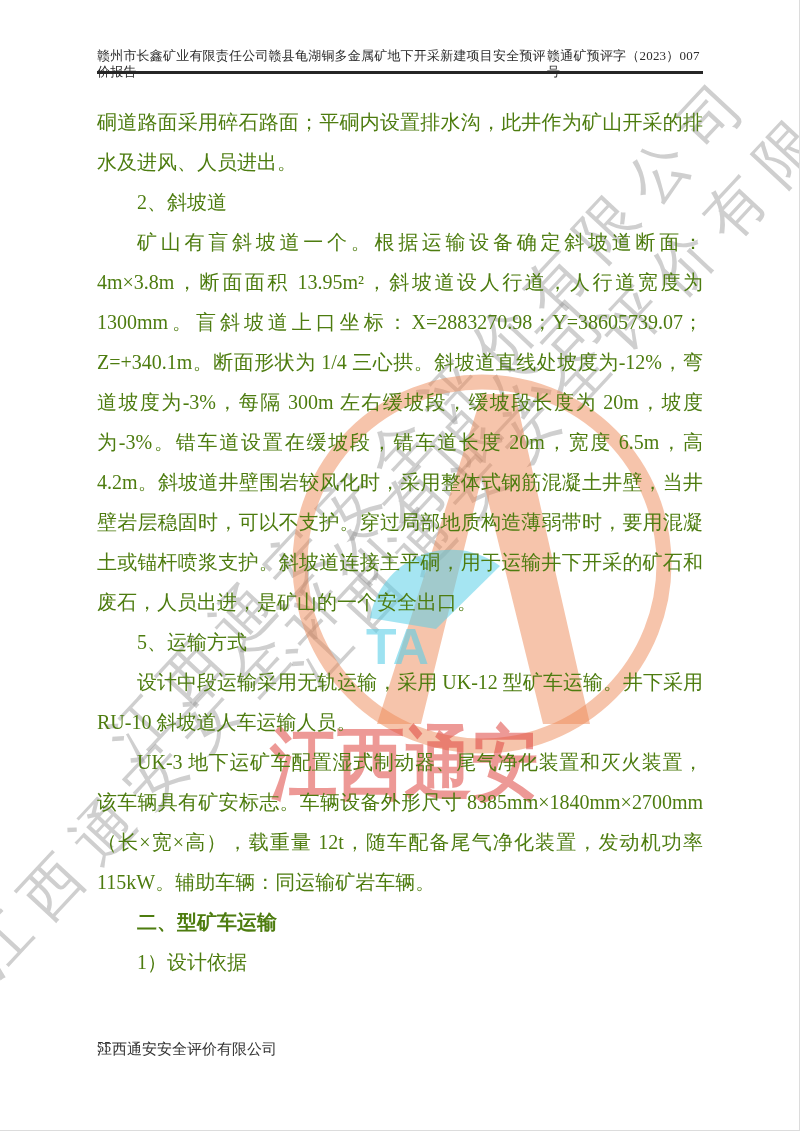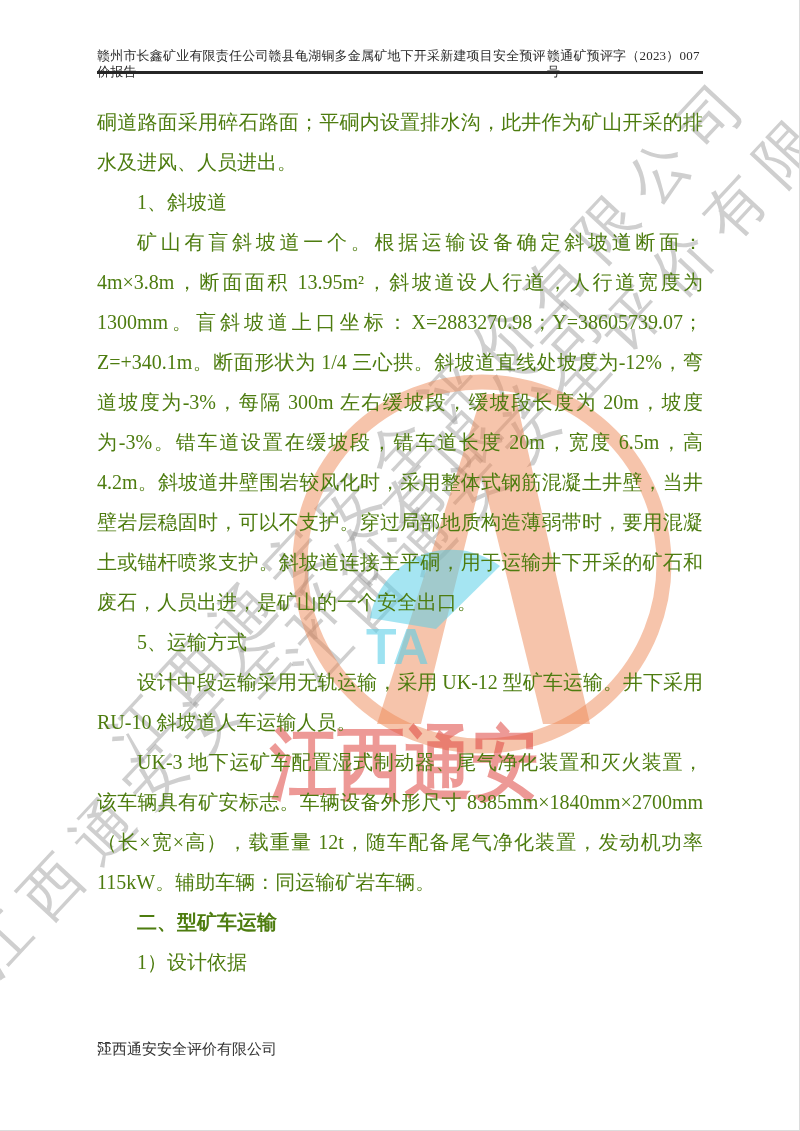--- a/index.html
+++ b/index.html
@@ -93,21 +93,21 @@
   </div>
 
   <div class="hdr">
     <span>赣州市长鑫矿业有限责任公司赣县龟湖铜多金属矿地下开采新建项目安全预评价报告</span>
     <span>赣通矿预评字（2023）007 号</span>
   </div>
   <div class="hdr-rule"></div>
 
   <div class="body-text">
       <div class="para">硐道路面采用碎石路面；平硐内设置排水沟，此井作为矿山开采的排水及进风、人员进出。</div>
-      <div class="para ind">1、斜坡道</div>
+      <div class="para ind">2、斜坡道</div>
       <div class="para ind">矿山有盲斜坡道一个。根据运输设备确定斜坡道断面：4m×3.8m，断面面积 13.95m²，斜坡道设人行道，人行道宽度为 1300mm。盲斜坡道上口坐标：X=2883270.98；Y=38605739.07；Z=+340.1m。断面形状为 1/4 三心拱。斜坡道直线处坡度为-12%，弯道坡度为-3%，每隔 300m 左右缓坡段，缓坡段长度为 20m，坡度为-3%。错车道设置在缓坡段，错车道长度 20m，宽度 6.5m，高 4.2m。斜坡道井壁围岩较风化时，采用整体式钢筋混凝土井壁，当井壁岩层稳固时，可以不支护。穿过局部地质构造薄弱带时，要用混凝土或锚杆喷浆支护。斜坡道连接主平硐，用于运输井下开采的矿石和废石，人员出进，是矿山的一个安全出口。</div>
       <div class="para ind">5、运输方式</div>
       <div class="para ind">设计中段运输采用无轨运输，采用 UK-12 型矿车运输。井下采用 RU-10 斜坡道人车运输人员。</div>
       <div class="para ind">UK-3 地下运矿车配置湿式制动器、尾气净化装置和灭火装置，该车辆具有矿安标志。车辆设备外形尺寸 8385mm×1840mm×2700mm（长×宽×高），载重量 12t，随车配备尾气净化装置，发动机功率 115kW。辅助车辆：同运输矿岩车辆。</div>
       <div class="para ind bold">二、型矿车运输</div>
       <div class="para ind">1）设计依据</div>
     </div>
 
   <div class="ftr">
     <span class="ftr-company">江西通安安全评价有限公司</span>

